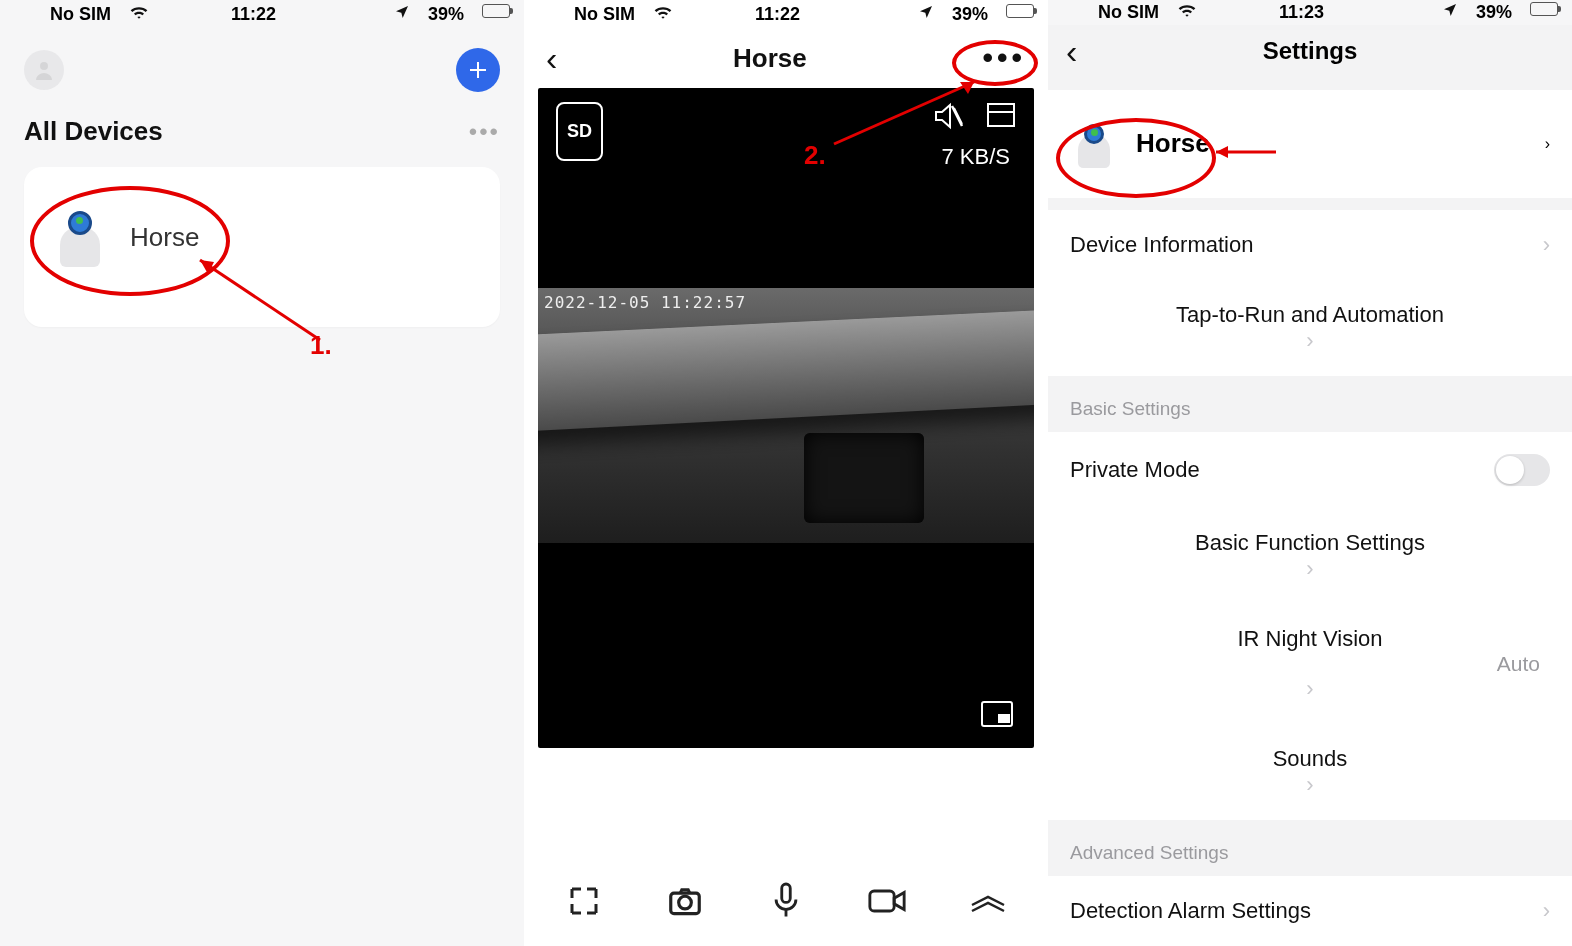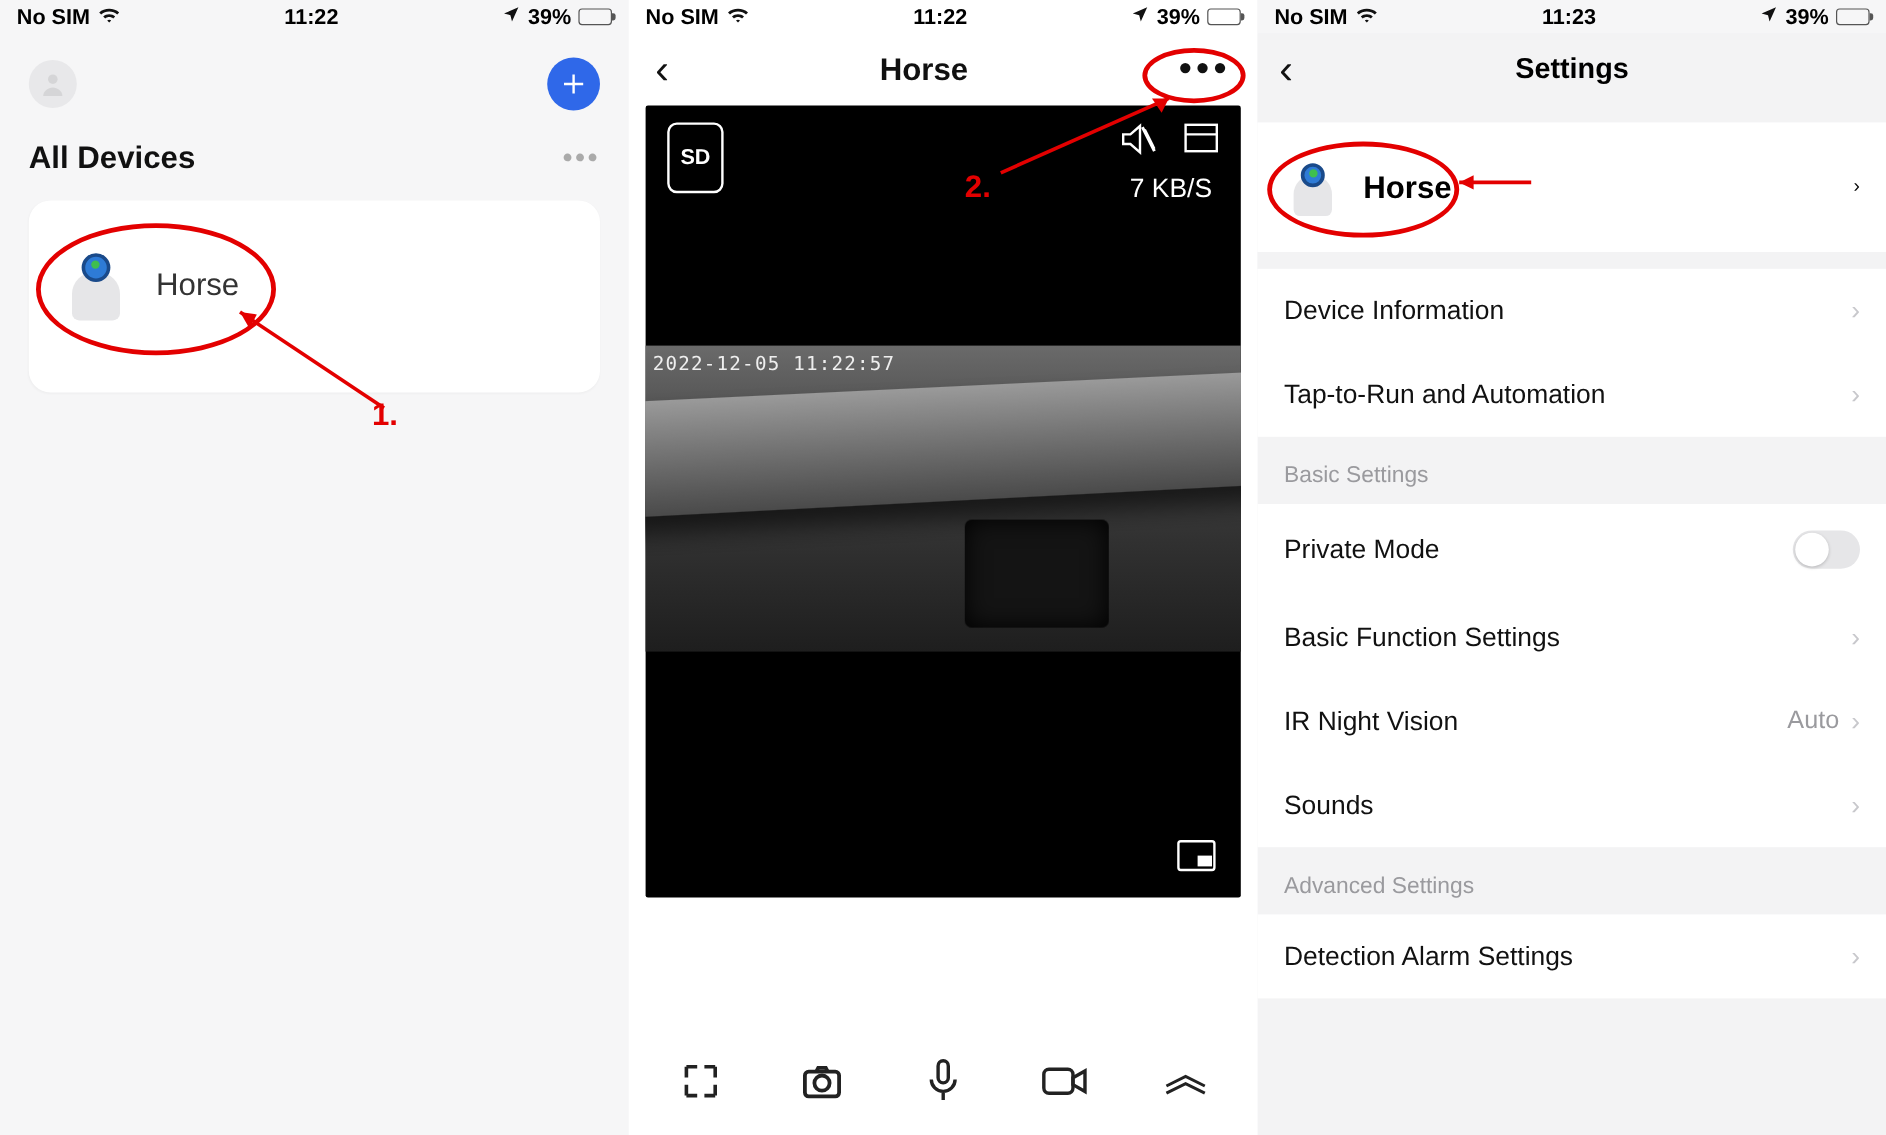--- a/index.html
+++ b/index.html
@@ -26,21 +26,21 @@
   .status-bar {
     height: 28px;
     display: flex;
     align-items: center;
     justify-content: space-between;
     padding: 0 14px;
     font-size: 18px;
     font-weight: 600;
     background: #f6f6f7;
   }
-  .status-left, .status-right { display: flex; align-items: center; gap: 6px; }
+  .status-left, .status-right { display: flex; align-items: flex-start; gap: 18px; margin-left: 36px; }
   .status-bar .time { font-weight: 600; }
   .battery-box {
     width: 28px; height: 14px;
     border: 1.5px solid #555; border-radius: 3px;
     position: relative; display:inline-block;
   }
   .battery-box::after {
     content:""; position:absolute; right:-4px; top:3px;
     width:3px; height:6px; background:#555; border-radius:0 2px 2px 0;
   }
@@ -155,21 +155,21 @@
     display:flex; align-items:center; justify-content:center;
     position:relative; height:60px; background:#f3f3f4;
   }
   .s3-header .back-chev { position:absolute; left:18px; }
   .s3-title { font-size:24px; font-weight:700; }
   .card { background:#fff; }
   .row {
     display:flex; align-items:center; justify-content:space-between;
     padding: 22px 22px; font-size:22px; color:#111;
   }
-  .row + .row { border-top:0; }
+  .row + .row { border-top:0;flex-direction:column; }
   .row .chev { color:#c8c8cc; font-size:22px; }
   .row .value { color:#9a9a9e; font-size:21px; margin-left:auto; margin-right:10px; }
   .device-row { padding: 30px 22px; display:flex; align-items:center; gap:18px; }
   .device-row .cam-icon { width:48px; height:48px; }
   .device-row .cam-body { width:32px; height:34px; left:8px; }
   .device-row .cam-lens { width:20px; height:20px; left:14px; }
   .device-row .cam-dot { left:21px; top:9px; }
   .device-row .dname { font-size:26px; font-weight:700; }
   .section-label { font-size:19px; color:#9a9a9e; padding:22px 22px 12px; }
   .toggle {

